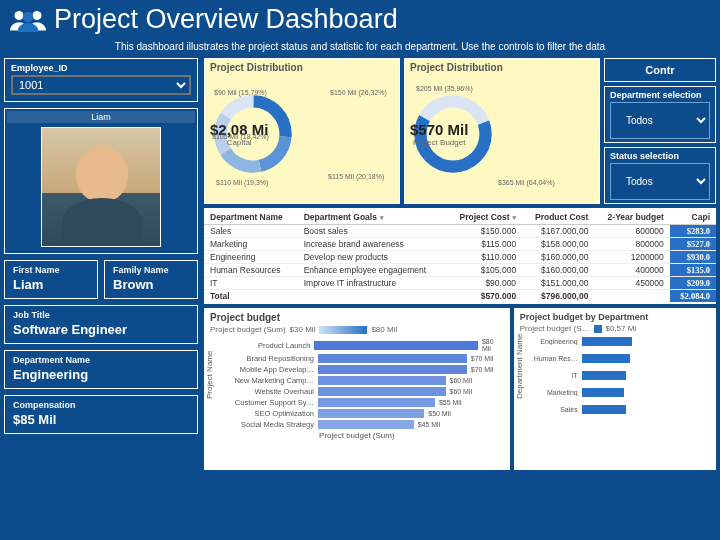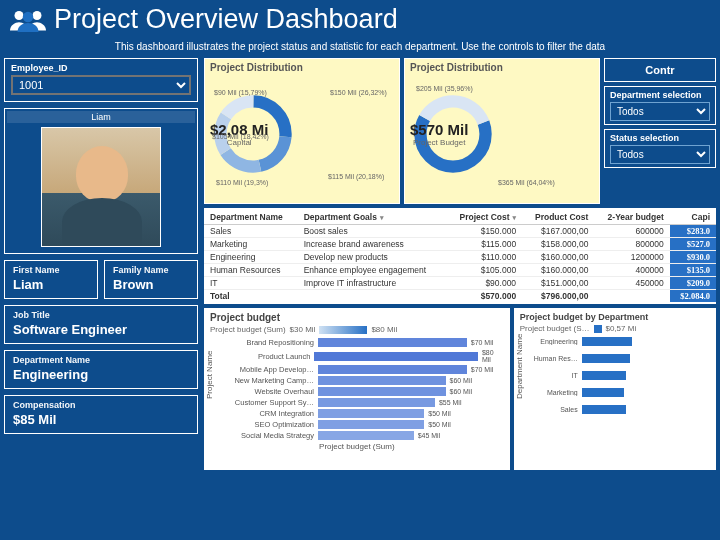--- a/index.html
+++ b/index.html
@@ -25,21 +25,21 @@
 .row2 .field-box { flex: 1; }
 .content { flex: 1; display: flex; flex-direction: column; gap: 4px; }
 .topcharts { display: flex; gap: 4px; }
 .card { background: #fef9c3; color: #333; border: 1px solid #fff; }
 .donut-card { flex: 1; padding: 3px 5px; height: 146px; }
 .donut-card h4 { font-size: 10px; font-weight: 600; color: #555; margin-bottom: 2px; }
 .right-controls { width: 112px; display: flex; flex-direction: column; gap: 4px; }
 .btn-contr { background: #0d4c8c; border: 1px solid #fff; color: #fff; text-align: center; padding: 5px 0; font-size: 11px; font-weight: 600; }
 .sel-box { border: 1px solid #fff; padding: 3px 5px; }
 .sel-box .slabel { font-size: 9px; font-weight: 600; }
-.sel-box select { width: 100%; margin-top: 2px; background: #0d4c8c; color: #fff; border: 1px solid #6fa3d1; font-size: 10px; padding: 2px; }
+.sel-box select { width: 100%; margin-top: 2px; background: #0d4c8c; color: #fff; border: 1px solid #6fa3d1; font-size: 10px; padding: 11px; }
 .donut-wrap { display: flex; align-items: center; position: relative; height: 118px; }
 .donut-wrap .center { position: absolute; text-align: center; }
 .donut-wrap .center .big { font-size: 15px; font-weight: 600; color: #222; }
 .donut-wrap .center .small { font-size: 8px; color: #666; }
 .donut-lbl { position: absolute; font-size: 7px; color: #666; white-space: nowrap; }
 .table-card { background: #fff; color: #333; padding: 2px 0; }
 table { width: 100%; border-collapse: collapse; font-size: 8.5px; }
 th { text-align: left; padding: 2px 6px; font-weight: 700; color: #333; border-bottom: 1px solid #ccc; }
 th.r, td.r { text-align: right; }
 td { padding: 1px 6px; border-bottom: 1px solid #eee; }
@@ -233,53 +233,48 @@
         <h4>Project budget</h4>
         <div class="barlegend">
           <span>Project budget (Sum)</span>
           <span>$30 Mil</span>
           <div class="grad"></div>
           <span>$80 Mil</span>
         </div>
         <div class="ylabel">Project Name</div>
         <div class="bars" id="bars1" style="margin-left:10px">
             <div class="bar-row">
+              <div class="bl">Product Launch</div>
+              <div class="bar" style="width:170px;background:rgb(80,120,215)"></div>
+              <div class="bv">$80 Mil</div>
+            </div>
+            <div class="bar-row">
               <div class="bl">Brand Repositioning</div>
               <div class="bar" style="width:148.75px;background:rgb(95.60000000000001,133,218.9)"></div>
               <div class="bv">$70 Mil</div>
             </div>
             <div class="bar-row">
-              <div class="bl">Product Launch</div>
-              <div class="bar" style="width:170px;background:rgb(80,120,215)"></div>
-              <div class="bv">$80 Mil</div>
-            </div>
-            <div class="bar-row">
               <div class="bl">Mobile App Develop…</div>
               <div class="bar" style="width:148.75px;background:rgb(95.60000000000001,133,218.9)"></div>
               <div class="bv">$70 Mil</div>
             </div>
             <div class="bar-row">
               <div class="bl">New Marketing Camp…</div>
               <div class="bar" style="width:127.5px;background:rgb(111.2,146,222.8)"></div>
               <div class="bv">$60 Mil</div>
             </div>
             <div class="bar-row">
               <div class="bl">Website Overhaul</div>
               <div class="bar" style="width:127.5px;background:rgb(111.2,146,222.8)"></div>
               <div class="bv">$60 Mil</div>
             </div>
             <div class="bar-row">
               <div class="bl">Customer Support Sy…</div>
               <div class="bar" style="width:116.875px;background:rgb(119,152.5,224.75)"></div>
               <div class="bv">$55 Mil</div>
-            </div>
-            <div class="bar-row">
-              <div class="bl">CRM Integration</div>
-              <div class="bar" style="width:106.25px;background:rgb(126.8,159,226.7)"></div>
-              <div class="bv">$50 Mil</div>
             </div>
             <div class="bar-row">
               <div class="bl">SEO Optimization</div>
               <div class="bar" style="width:106.25px;background:rgb(126.8,159,226.7)"></div>
               <div class="bv">$50 Mil</div>
             </div>
             <div class="bar-row">
               <div class="bl">Social Media Strategy</div>
               <div class="bar" style="width:95.625px;background:rgb(134.60000000000002,165.5,228.65)"></div>
               <div class="bv">$45 Mil</div>

